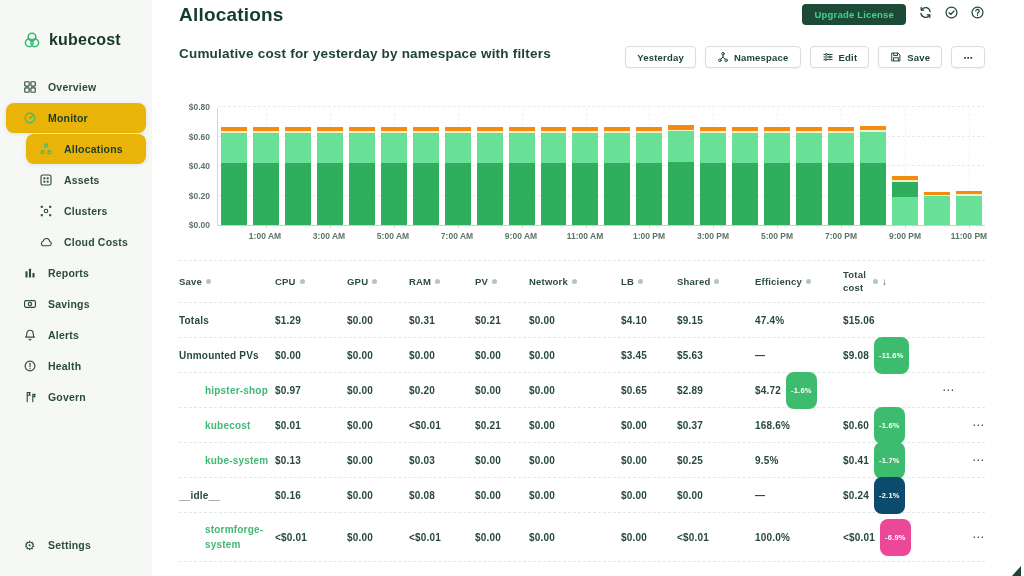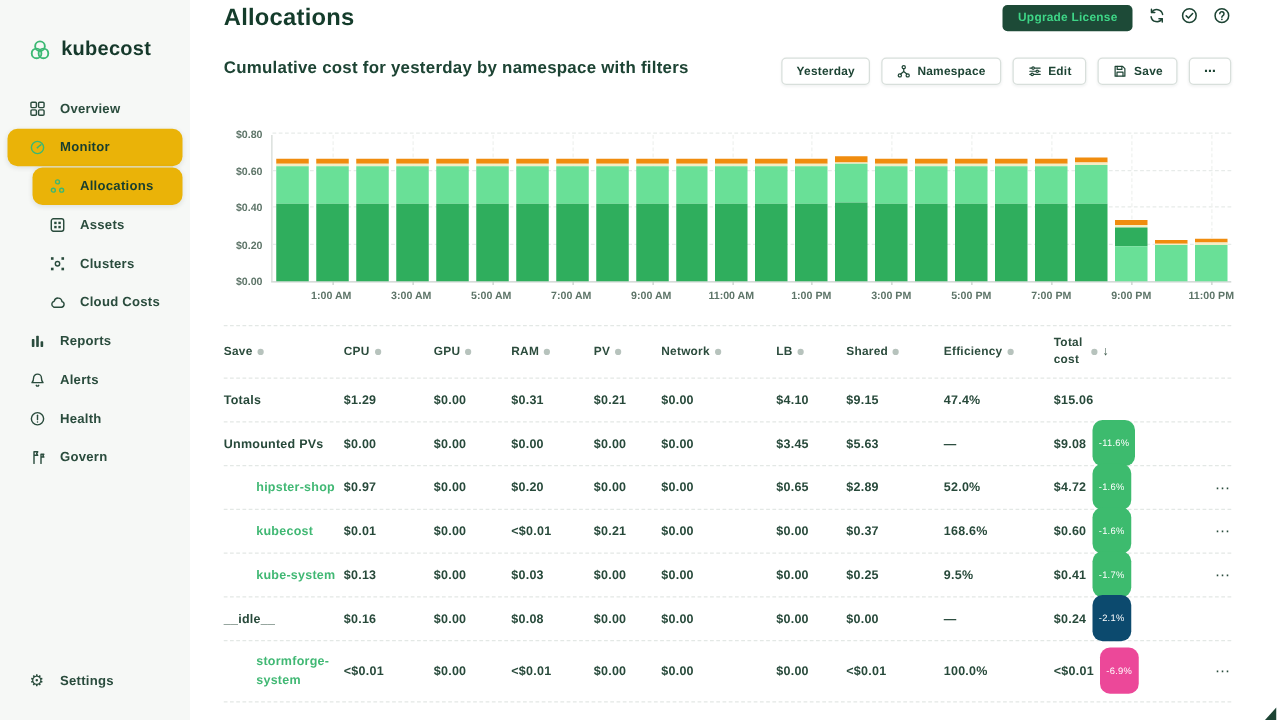--- a/index.html
+++ b/index.html
@@ -60,21 +60,21 @@
   .trow { display:grid; grid-template-columns:96px 72px 62px 66px 54px 92px 56px 78px 88px 112px 30px; align-items:center; border-bottom:1px dashed #e3e8e5; }
   .thead { min-height:42px; }
   .th { display:flex; align-items:center; gap:4px; font-size:9.5px; font-weight:700; color:#2c4c3d; letter-spacing:.2px; }
   .th .wrapped { display:inline-block; width:26px; line-height:1.3; }
   .info-dot { width:5px; height:5px; border-radius:50%; background:#b7c3bd; display:inline-block; flex:none; }
   .sort-arrow { font-size:10px; color:#3e5b4c; }
   .tbody-row { min-height:35px; cursor:default; }
   .cell { font-size:10px; font-weight:600; color:#27493a; letter-spacing:.2px; padding:9px 2px 9px 0; }
   .cell.name { line-height:1.5; }
   .cell.link { color:#41b874; cursor:pointer;margin-left:26px; }
-  .badge { background:#3dbb6e; color:#fff; font-size:7.5px; font-weight:400; padding:14px 5px; border-radius:8px; margin-left:5px; white-space:nowrap; vertical-align:1px; }
+  .badge { background:#3dbb6e; color:#fff; font-size:7.5px; font-weight:700; padding:14px 5px; border-radius:8px; margin-left:5px; white-space:nowrap; vertical-align:1px; }
   .row-actions { color:#2a4c3d; font-size:12px; letter-spacing:1px; cursor:pointer; text-align:right; }
 
   .corner { position:absolute; right:3px; bottom:0; width:0; height:0; border-right:9px solid #1d4434; border-top:10px solid transparent; }
 </style>
 </head>
 <body>
 
 <div class="sidebar" data-name="sidebar">
   <div class="logo" data-name="kubecost-logo">
     <span class="logo-icon" data-name="kubecost-logo-icon">
@@ -154,20 +154,29 @@
         <span class="nav-icon" data-name="reports-icon">
           <svg width="14" height="14" viewBox="0 0 16 16">
             <g fill="currentColor">
               <rect x="2.8" y="6" width="2.4" height="7.2" rx="0.6"></rect>
               <rect x="6.8" y="3" width="2.4" height="10.2" rx="0.6"></rect>
               <rect x="10.8" y="8" width="2.4" height="5.2" rx="0.6"></rect>
             </g>
           </svg>
         </span>
         <span class="nav-label" data-name="sidebar-item-label">Reports</span>
+      </div>
+      <div class="nav-item" data-name="sidebar-item-savings">
+        <span class="nav-icon" data-name="savings-icon">
+          <svg width="14" height="14" viewBox="0 0 16 16" fill="none" stroke="currentColor" stroke-width="1.3" stroke-linecap="round" stroke-linejoin="round">
+            <rect x="1.8" y="4.2" width="12.4" height="7.6" rx="1.4"></rect>
+            <circle cx="8" cy="8" r="1.9"></circle>
+          </svg>
+        </span>
+        <span class="nav-label" data-name="sidebar-item-label">Savings</span>
       </div>
       <div class="nav-item" data-name="sidebar-item-alerts">
         <span class="nav-icon" data-name="bell-icon">
           <svg width="14" height="14" viewBox="0 0 16 16" fill="none" stroke="currentColor" stroke-width="1.3" stroke-linecap="round" stroke-linejoin="round">
             <path d="M8 2.6 a3.6 3.6 0 0 1 3.6 3.6 c0 2.5 .7 3.5 1.4 4.2 H3 c.7-.7 1.4-1.7 1.4-4.2 A3.6 3.6 0 0 1 8 2.6 Z"></path>
             <path d="M6.9 12.9 a1.2 1.2 0 0 0 2.2 0"></path>
           </svg>
         </span>
         <span class="nav-label" data-name="sidebar-item-label">Alerts</span>
       </div>
@@ -596,21 +605,20 @@
         </div>
         <div class="trow tbody-row" data-name="table-row-hipster-shop">
           <div class="cell name link" data-name="namespace-link">hipster-shop</div>
           <div class="cell" data-name="cell-cpu">$0.97</div>
           <div class="cell" data-name="cell-gpu">$0.00</div>
           <div class="cell" data-name="cell-ram">$0.20</div>
           <div class="cell" data-name="cell-pv">$0.00</div>
           <div class="cell" data-name="cell-network">$0.00</div>
           <div class="cell" data-name="cell-lb">$0.65</div>
           <div class="cell" data-name="cell-shared">$2.89</div>
-          <div class="cell" data-name="cell-efficiency">52.0%</div>
           <div class="cell" data-name="cell-total-cost"><span data-name="total-cost-value">$4.72</span><span class="badge" data-name="cost-change-badge" style="background: rgb(61, 187, 110);">-1.6%</span></div>
           <div class="row-actions" data-name="row-actions-button">⋯</div>
         </div>
         <div class="trow tbody-row" data-name="table-row-kubecost">
           <div class="cell name link" data-name="namespace-link">kubecost</div>
           <div class="cell" data-name="cell-cpu">$0.01</div>
           <div class="cell" data-name="cell-gpu">$0.00</div>
           <div class="cell" data-name="cell-ram">&lt;$0.01</div>
           <div class="cell" data-name="cell-pv">$0.21</div>
           <div class="cell" data-name="cell-network">$0.00</div>

